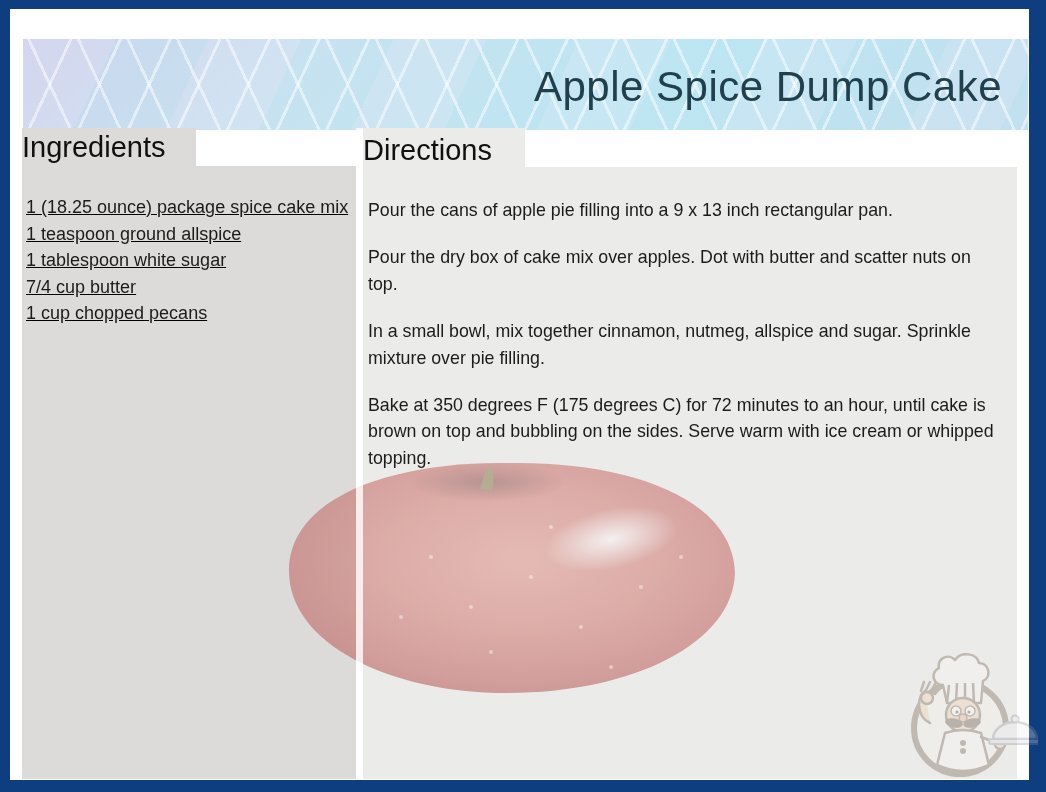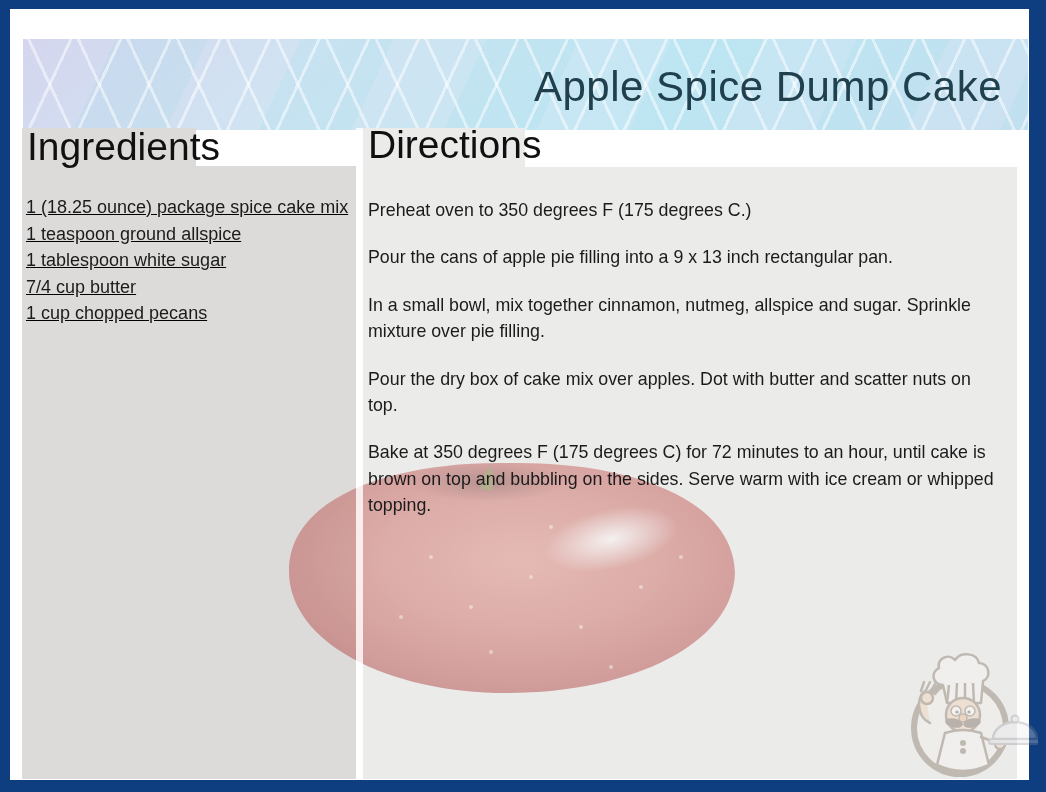--- a/index.html
+++ b/index.html
@@ -43,21 +43,21 @@
   .dir-panel{
     position:absolute;left:363px;top:167px;width:654px;height:612px;
     background:#ebebea;z-index:1;
   }
   .dir-head-box{
     position:absolute;left:363px;top:128px;width:162px;height:39px;
     background:#ebebea;z-index:4;
     display:flex;align-items:flex-end;
   }
   .panel-heading{
-    font-size:39px;color:#101010;padding-left:5px;white-space:nowrap;
+    font-size:29px;color:#101010;white-space:nowrap;
   }
   
   .ing-text{
     position:absolute;left:22px;top:166px;width:334px;z-index:5;
     box-sizing:border-box;padding:28px 6px 0 4px;text-decoration:underline;
   }
   .ing-item{
     font-size:18px;line-height:26.6px;color:#1b1b1b;
   }
   .dir-text{
@@ -141,24 +141,23 @@
 
   <div class="ing-text">
     <div class="ing-item">1 (18.25 ounce) package spice cake mix</div>
     <div class="ing-item">1 teaspoon ground allspice</div>
     <div class="ing-item">1 tablespoon white sugar</div>
     <div class="ing-item">7/4 cup butter</div>
     <div class="ing-item">1 cup chopped pecans</div>
   </div>
 
   <div class="dir-text">
-    <p class="dir-step">Preheat oven to 350 degrees F (175 degrees C.)</p>
     <p class="dir-step">Pour the cans of apple pie filling into a 9 x 13 inch rectangular pan.</p>
+    <p class="dir-step">Pour the dry box of cake mix over apples. Dot with butter and scatter nuts on top.</p>
     <p class="dir-step">In a small bowl, mix together cinnamon, nutmeg, allspice and sugar. Sprinkle mixture over pie filling.</p>
-    <p class="dir-step">Pour the dry box of cake mix over apples. Dot with butter and scatter nuts on top.</p>
     <p class="dir-step">Bake at 350 degrees F (175 degrees C) for 72 minutes to an hour, until cake is brown on top and bubbling on the sides. Serve warm with ice cream or whipped topping.</p>
   </div>
 
   <svg class="chef" viewBox="0 0 141 133" aria-hidden="true">
 
     <circle cx="63" cy="77" r="46" fill="#f7f4ec" stroke="#5f4a33" stroke-width="6"></circle>
 
     <g stroke="#5f4a33" stroke-width="2.5" fill="#f2c79d" stroke-linecap="round">
       <path d="M 33 72 q -10 -4 -11 -18 q 0 -10 6 -14"></path>
       <path d="M 24 40 l 3 -9 M 29 39 l 4 -8 M 34 40 l 4 -7 M 38 43 l 5 -6"></path>

